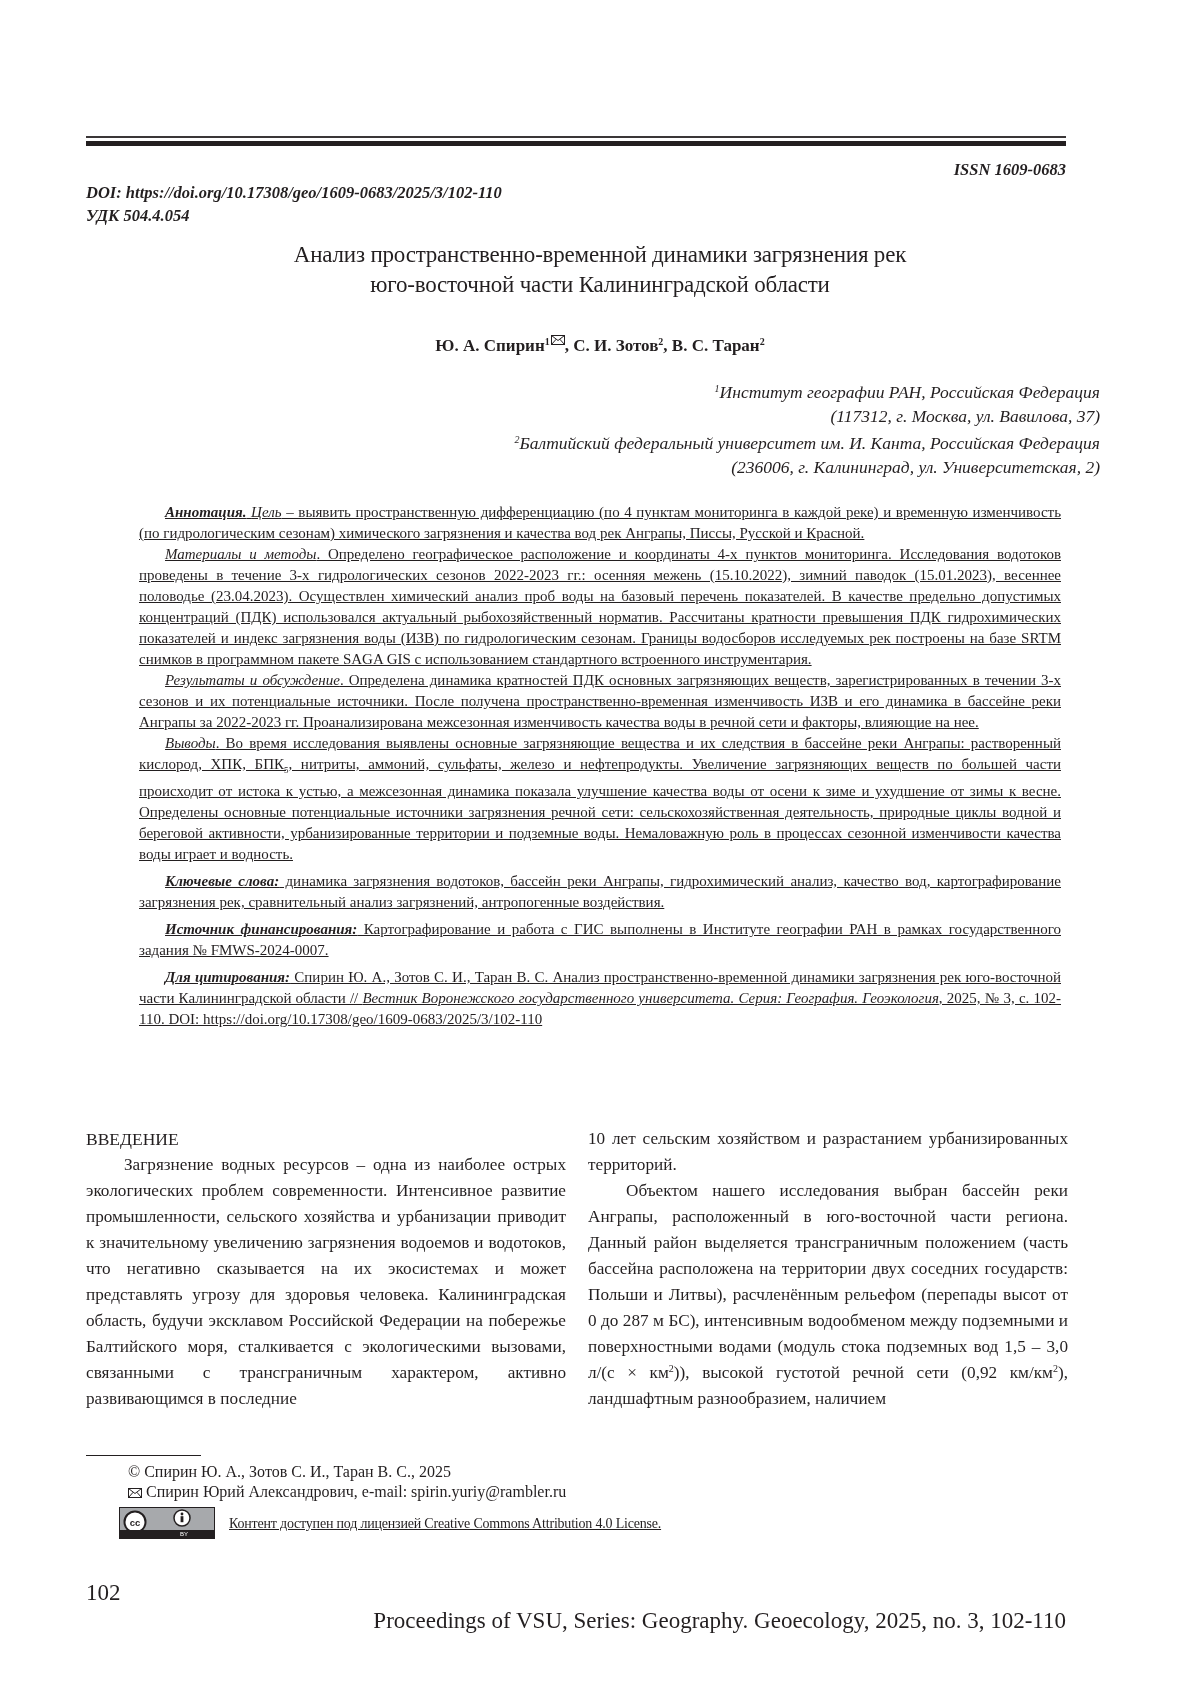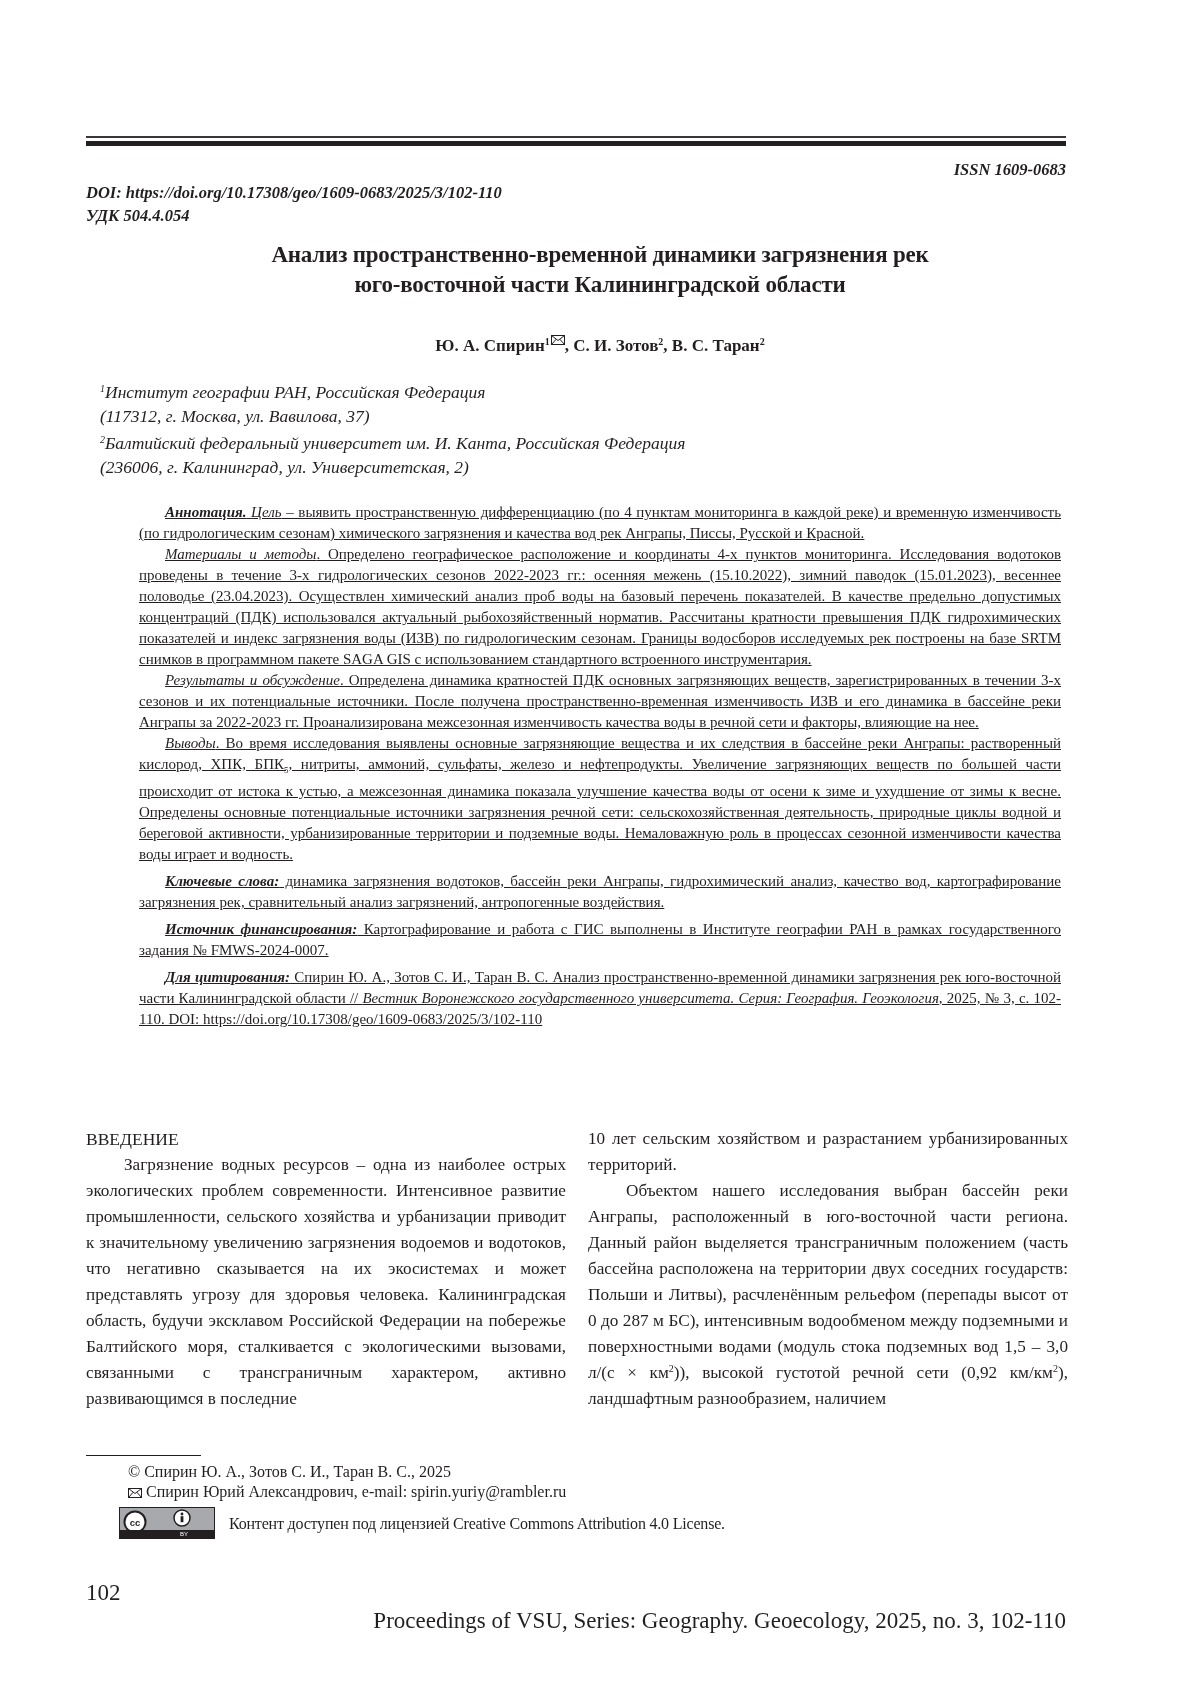--- a/index.html
+++ b/index.html
@@ -3,25 +3,25 @@
 <meta charset="utf-8">
 <style>
   html, body { margin: 0; padding: 0; background: #ffffff; }
   body { width: 1200px; height: 1698px; position: relative; color: #231f20; font-family: "Liberation Serif", serif; overflow: hidden; }
   .rule-thin { position: absolute; left: 86px; width: 980px; top: 136px; height: 2px; background: #3a3637; }
   .rule-thick { position: absolute; left: 86px; width: 980px; top: 141px; height: 5px; background: #231f20; }
   .hdr { position: absolute; font-weight: bold; font-style: italic; font-size: 16.5px; line-height: 23px; }
   .udk { left: 86px; top: 158px; margin-top: 46px; }
   .doi { left: 86px; top: 181px; }
   .issn { right: 134px; top: 158px; }
-  .title { position: absolute; left: 100px; width: 1000px; top: 240px; text-align: center; font-weight: bold; font-size: 23px; line-height: 30px; font-family: "Liberation Serif", serif; letter-spacing: -0.2px; }
+  .title { position: absolute; left: 100px; width: 1000px; top: 240px; text-align: center; font-weight: normal; font-size: 23px; line-height: 30px; font-family: "Liberation Serif", serif; letter-spacing: -0.2px; }
   .authors { position: absolute; left: 100px; width: 1000px; top: 331px; text-align: center; font-weight: bold; font-size: 17px; line-height: 22px; }
   .authors sup { font-size: 10px; vertical-align: 6px; }
   .mail-ico { display: inline-block; width: 14px; height: 10px; vertical-align: 6px; margin-left: 1px; }
-  .affil { position: absolute; left: 100px; width: 1000px; top: 377px; text-align: left; font-style: italic; font-size: 17.5px; line-height: 24px; }
+  .affil { position: absolute; left: 100px; width: 1000px; top: 377px; text-align: right; font-style: italic; font-size: 17.5px; line-height: 24px; }
   .affil sup { font-size: 10px; vertical-align: 6px; }
   .abstract { position: absolute; left: 139px; width: 922px; top: 502px; font-size: 15px; line-height: 21px; text-align: justify; }
   .abstract p { margin: 0; text-indent: 26px; text-decoration: underline; }
   .abstract p.gap { margin-top: 6px; }
   .lab-bi { font-weight: bold; font-style: italic; }
   .lab-i { font-style: italic; }
   .abstract sub { font-size: 9px; }
   .col { position: absolute; top: 1126px; width: 480px; font-size: 17.2px; line-height: 26px; text-align: justify; }
   .col.left { left: 86px; }
   .col.right { left: 588px; }
@@ -31,21 +31,21 @@
   .col sup { font-size: 10px; vertical-align: 6px; line-height: 0; }
   .fn-rule { position: absolute; left: 86px; top: 1455px; width: 115px; height: 1px; background: #231f20; }
   .fn { position: absolute; left: 128px; font-size: 16px; line-height: 20px; }
   .fn1 { top: 1462px; }
   .fn2 { top: 1482px; text-align: right; }
   .cc-badge { position: absolute; left: 119px; top: 1507px; width: 96px; height: 32px; background: #a7a9ac; border: 1px solid #231f20; box-sizing: border-box; }
   .cc-badge .bar { position: absolute; left: 0; right: 0; bottom: 0; height: 8px; background: #231f20; }
   .cc-badge .by { position: absolute; left: 60px; bottom: 0; font-size: 6px; color: #ffffff; font-family: "Liberation Sans", sans-serif; line-height: 8px; }
   .cc-circle { position: absolute; left: 3px; top: 2px; width: 24px; height: 24px; }
   .by-circle { position: absolute; left: 53px; top: 1px; width: 18px; height: 18px; }
-  .fn3 { position: absolute; left: 229px; top: 1514px; font-size: 16px; line-height: 20px; letter-spacing: -0.2px; }
+  .fn3 { position: absolute; left: 229px; top: 1514px; font-size: 14px; line-height: 20px; letter-spacing: -0.2px; text-decoration: underline; }
   .footer { position: absolute; top: 1582px; font-size: 23px; line-height: 22px; }
   .pg { left: 86px; }
   .journal { right: 134px; margin-top: 28px; }
 </style>
 </head>
 <body>
 
 <div class="rule-thin"></div>
 <div class="rule-thick"></div>
 

